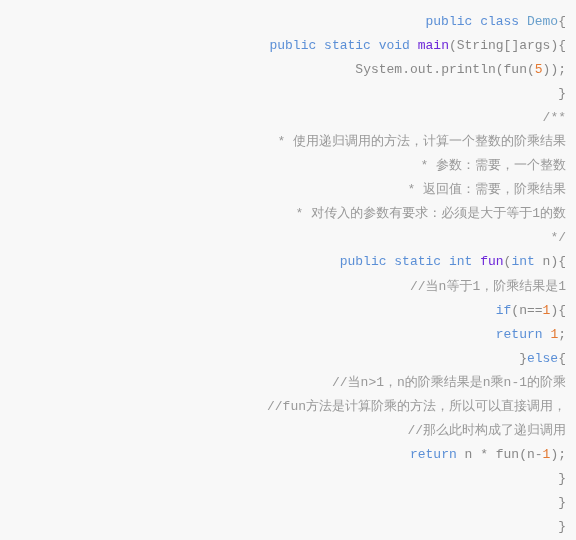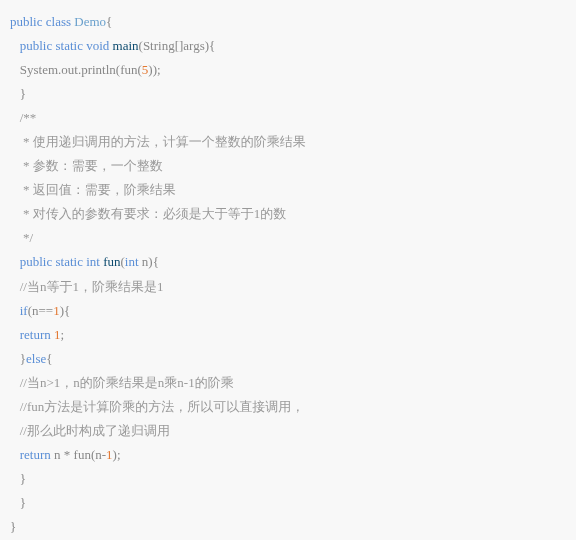--- a/index.html
+++ b/index.html
@@ -10,26 +10,27 @@
     body {
       background: #f8f8f8;
       font-family: "Consolas", "Monaco", "Courier New", monospace;
       font-size: 13px;
       line-height: 1.85;
       padding: 10px;
       width: 576px;
       color: #777;
     }
     pre {
-      font-family: Liberation Serif, serif;
+      font-family: Liberation Mono, monospace;
       white-space: pre;
+      text-align: right;
     }
     .kw { color: #5b8fd6; }
     .cls { color: #6aa0cc; }
-    .fn { color: #0c4a6e; }
+    .fn { color: #6d28d9; }
     .num { color: #e37933; }
     .com { color: #999; }
     .pl { color: #888; }
     .line { display: block; }
     .ind1 { padding-left: 1ch; }
   </style>
 </head>
 <body>
 
 <pre><span class="line"><span class="kw">public</span> <span class="kw">class</span> <span class="cls">Demo</span><span class="pl">{</span></span><span class="line ind1"> <span class="kw">public</span> <span class="kw">static</span> <span class="kw">void</span> <span class="fn">main</span><span class="pl">(String[]args){</span></span><span class="line ind1"> <span class="pl">System.out.println(fun(</span><span class="num">5</span><span class="pl">));</span></span><span class="line ind1"> <span class="pl">}</span></span><span class="line ind1 com"> <span>/**</span></span><span class="line ind1 com"> <span> * 使用递归调用的方法，计算一个整数的阶乘结果</span></span><span class="line ind1 com"> <span> * 参数：需要，一个整数</span></span><span class="line ind1 com"> <span> * 返回值：需要，阶乘结果</span></span><span class="line ind1 com"> <span> * 对传入的参数有要求：必须是大于等于1的数</span></span><span class="line ind1 com"> <span> */</span></span><span class="line ind1"> <span class="kw">public</span> <span class="kw">static</span> <span class="kw">int</span> <span class="fn">fun</span><span class="pl">(</span><span class="kw">int</span><span class="pl"> n){</span></span><span class="line ind1 com"> <span>//当n等于1，阶乘结果是1</span></span><span class="line ind1"> <span class="kw">if</span><span class="pl">(n==</span><span class="num">1</span><span class="pl">){</span></span><span class="line ind1"> <span class="kw">return</span><span> </span><span class="num">1</span><span class="pl">;</span></span><span class="line ind1"> <span class="pl">}</span><span class="kw">else</span><span class="pl">{</span></span><span class="line ind1 com"> <span>//当n&gt;1，n的阶乘结果是n乘n-1的阶乘</span></span><span class="line ind1 com"> <span>//fun方法是计算阶乘的方法，所以可以直接调用，</span></span><span class="line ind1 com"> <span>//那么此时构成了递归调用</span></span><span class="line ind1"> <span class="kw">return</span><span class="pl"> n * fun(n-</span><span class="num">1</span><span class="pl">);</span></span><span class="line ind1"> <span class="pl">}</span></span><span class="line ind1"> <span class="pl">}</span></span><span class="line"><span class="pl">}</span></span></pre>

